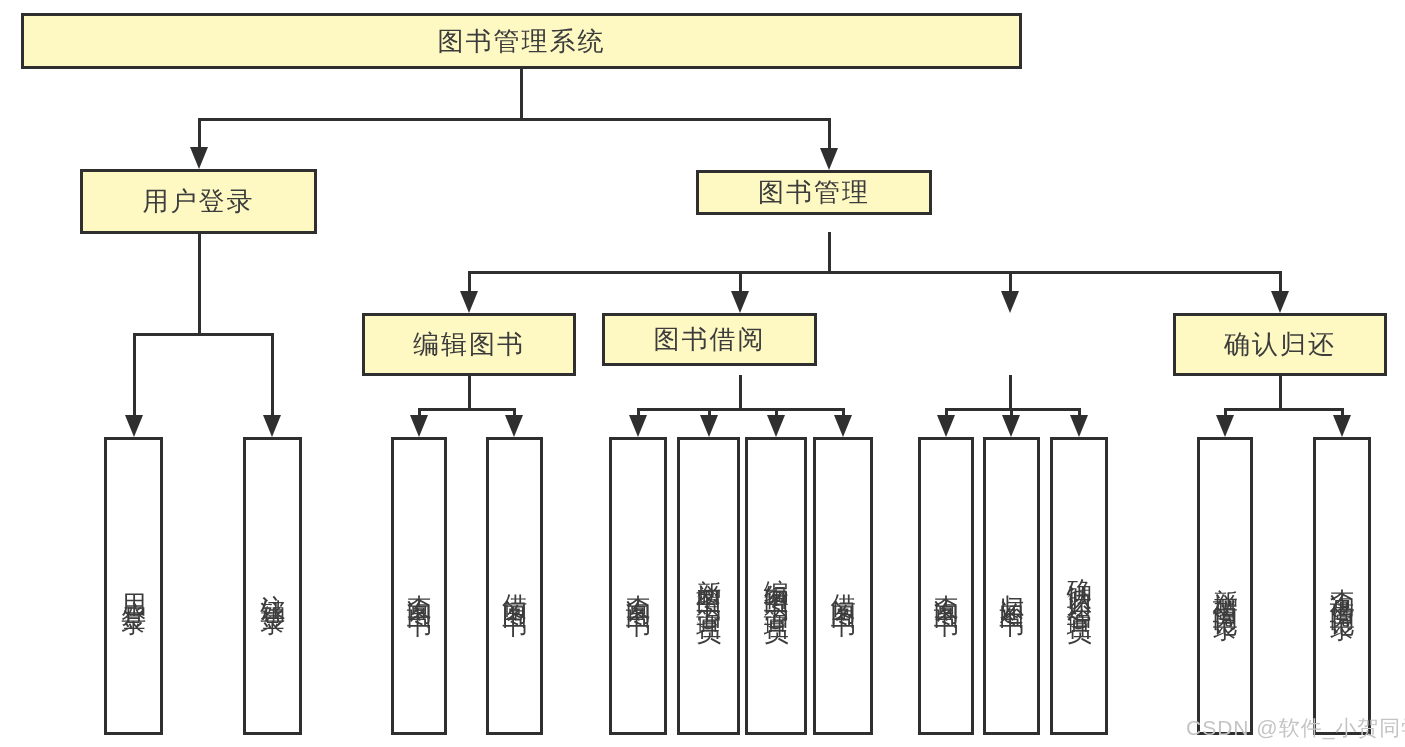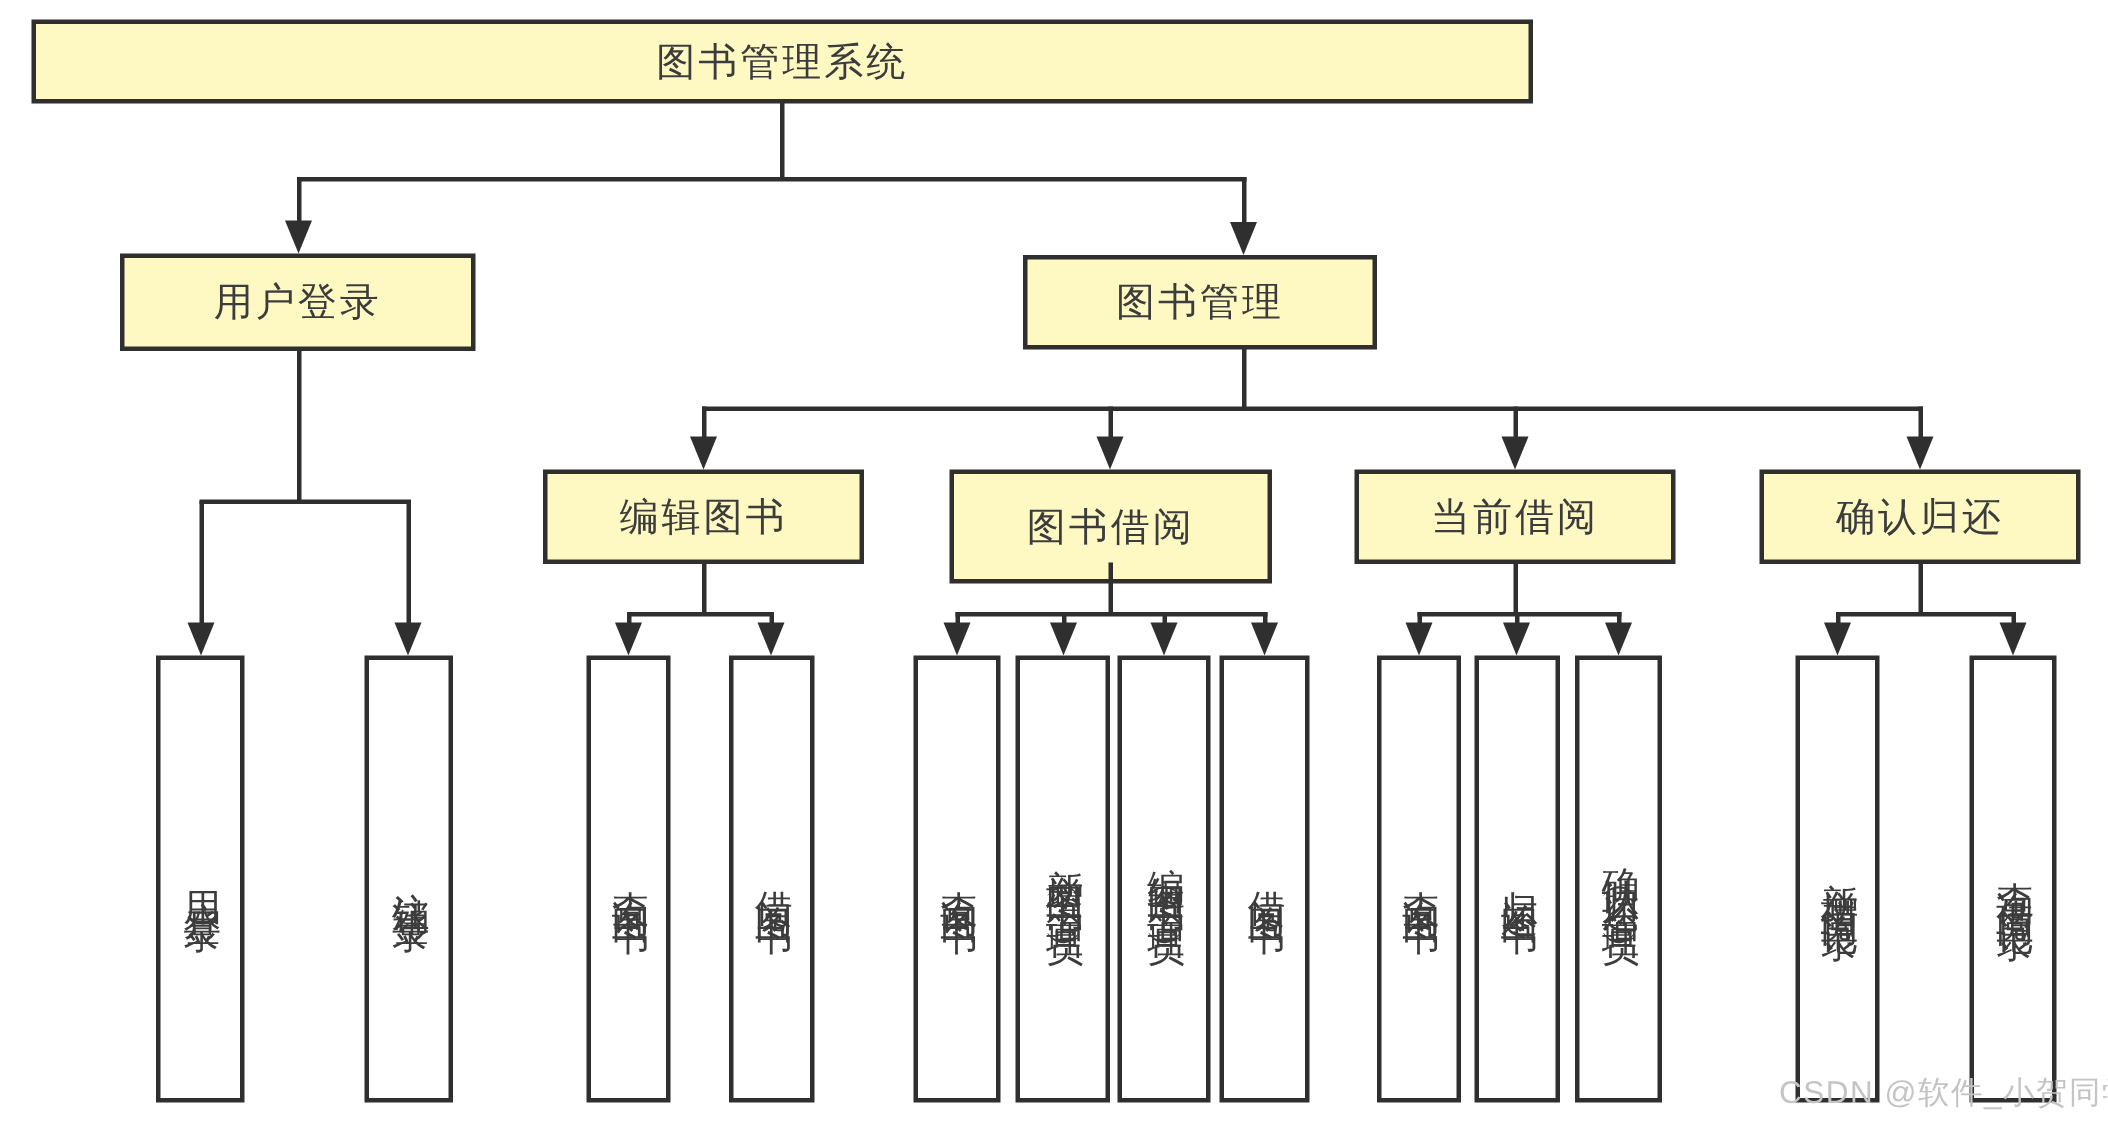--- a/index.html
+++ b/index.html
@@ -60,32 +60,29 @@
 
 <div class="canvas">
 
   <div class="box" style="left:21px;top:13px;width:1001px;height:56px">
     <span>图书管理系统</span>
   </div>
 
   <div class="box" style="left:80px;top:169px;width:237px;height:65px">
     <span>用户登录</span>
   </div>
-  <div class="box" style="left:682px;top:170px;width:236px;height:63px">
+  <div class="box" style="left:696px;top:170px;width:236px;height:45px">
     <span>图书管理</span>
   </div>
 
   <div class="box" style="left:362px;top:313px;width:214px;height:63px">
     <span>编辑图书</span>
   </div>
-  <div class="box" style="left:633px;top:313px;width:215px;height:76px">
+  <div class="box" style="left:602px;top:313px;width:215px;height:53px">
     <span>图书借阅</span>
-  </div>
-  <div class="box" style="left:903px;top:313px;width:214px;height:63px">
-    <span>当前借阅</span>
   </div>
   <div class="box" style="left:1173px;top:313px;width:214px;height:63px">
     <span>确认归还</span>
   </div>
 
   <div class="vbox" style="left:104px;width:59px">
     <span>用户登录</span>
   </div>
   <div class="vbox" style="left:243px;width:59px">
     <span>注销登录</span>

